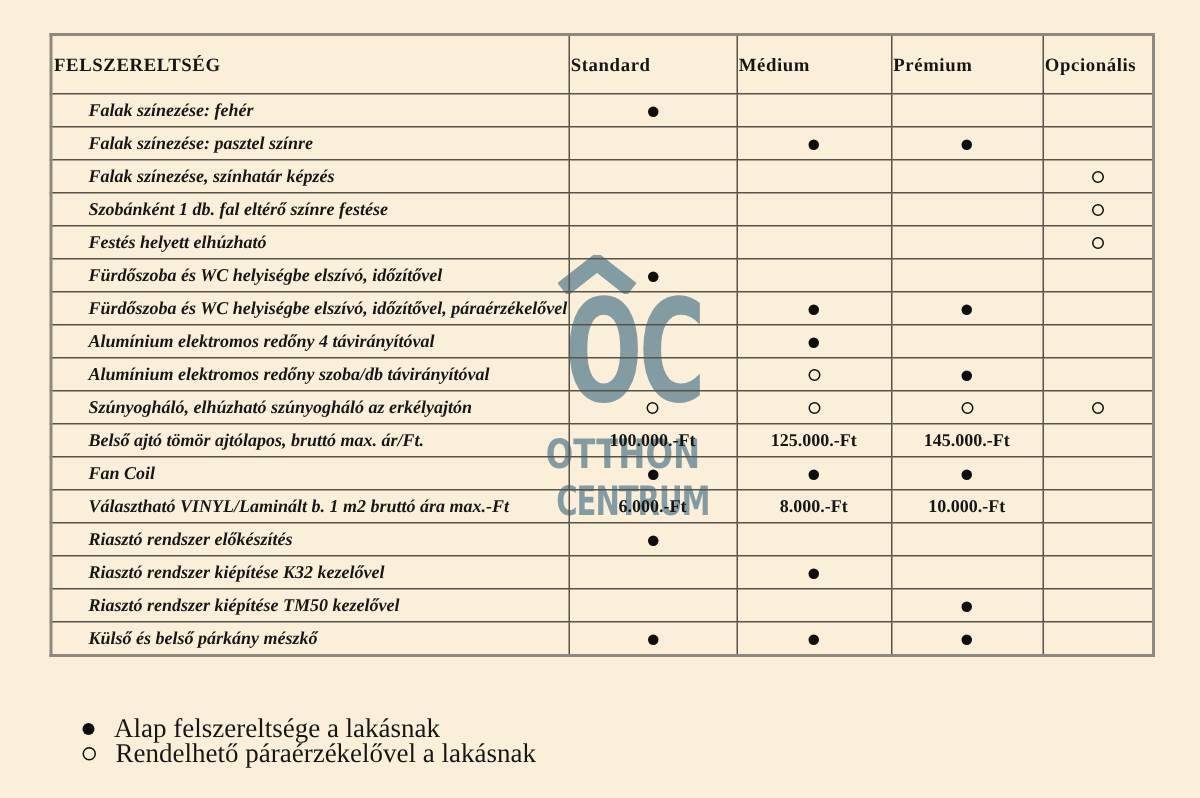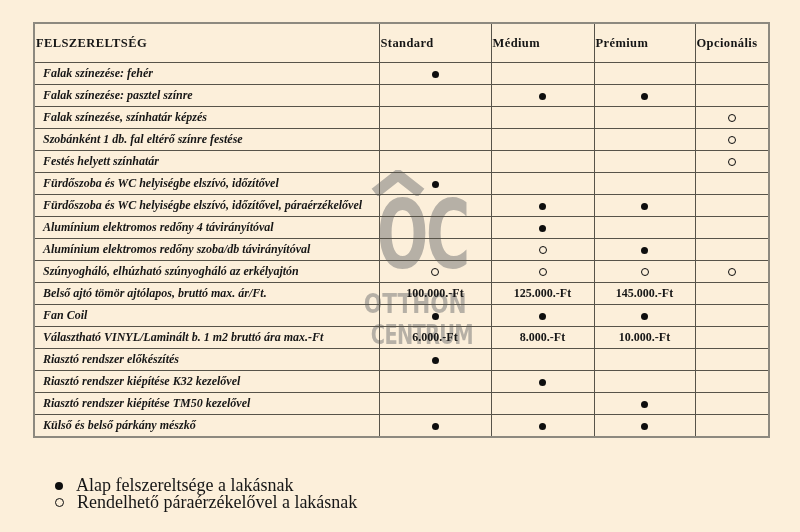--- a/index.html
+++ b/index.html
@@ -9,21 +9,21 @@
     background:#fcefda;
     overflow:hidden;
     font-family:"Liberation Serif","DejaVu Serif",serif;
     color:#161616;
   }
 
   
   .watermark{
     position:absolute;left:351px;top:170px;width:94px;
     text-align:center;
-    color:#737373;
+    color:#0c4a6e;
     opacity:0.5;
     z-index:0;
     font-family:"DejaVu Sans","Liberation Sans",sans-serif;
     pointer-events:none;
     line-height:1;
   }
   .wm-caret{display:block;margin:0 auto 2px auto;}
   .wm-letters{
     font-size:95px;font-weight:700;line-height:0.78;
     display:inline-block;transform:scaleX(0.64);letter-spacing:-4px;
@@ -50,21 +50,21 @@
   table.equip-table{border:2px solid #8d897f;}
   thead th{
     height:36px;
     font-size:12.5px;font-weight:700;
     text-align:left;vertical-align:middle;
     letter-spacing:0.4px;
   }
   tbody tr{height:22px;}
   td.feature-cell{
     font-size:12px;font-weight:700;font-style:italic;
-    padding:0 6px 0 8px;
+    padding:0 6px 0 24px;
     vertical-align:middle;
   }
   td.value-cell{
     text-align:center;vertical-align:middle;
     font-size:12px;font-weight:700;
   }
   .dot{display:inline-block;vertical-align:middle;border-radius:50%;}
   .dot-filled{width:7px;height:7px;background:#0e0e0e;}
   .dot-open{width:6px;height:6px;border:1.4px solid #0e0e0e;background:transparent;}
 
@@ -130,21 +130,21 @@
             <td class="value-cell"><span class="dot dot-open"></span></td>
           </tr>
           <tr>
             <td class="feature-cell">Szobánként 1 db. fal eltérő színre festése</td>
             <td class="value-cell"></td>
             <td class="value-cell"></td>
             <td class="value-cell"></td>
             <td class="value-cell"><span class="dot dot-open"></span></td>
           </tr>
           <tr>
-            <td class="feature-cell">Festés helyett színhatár</td>
+            <td class="feature-cell">Festés helyett elhúzható</td>
             <td class="value-cell"></td>
             <td class="value-cell"></td>
             <td class="value-cell"></td>
             <td class="value-cell"><span class="dot dot-open"></span></td>
           </tr>
           <tr>
             <td class="feature-cell">Fürdőszoba és WC helyiségbe elszívó, időzítővel</td>
             <td class="value-cell"><span class="dot dot-filled"></span></td>
             <td class="value-cell"></td>
             <td class="value-cell"></td>

